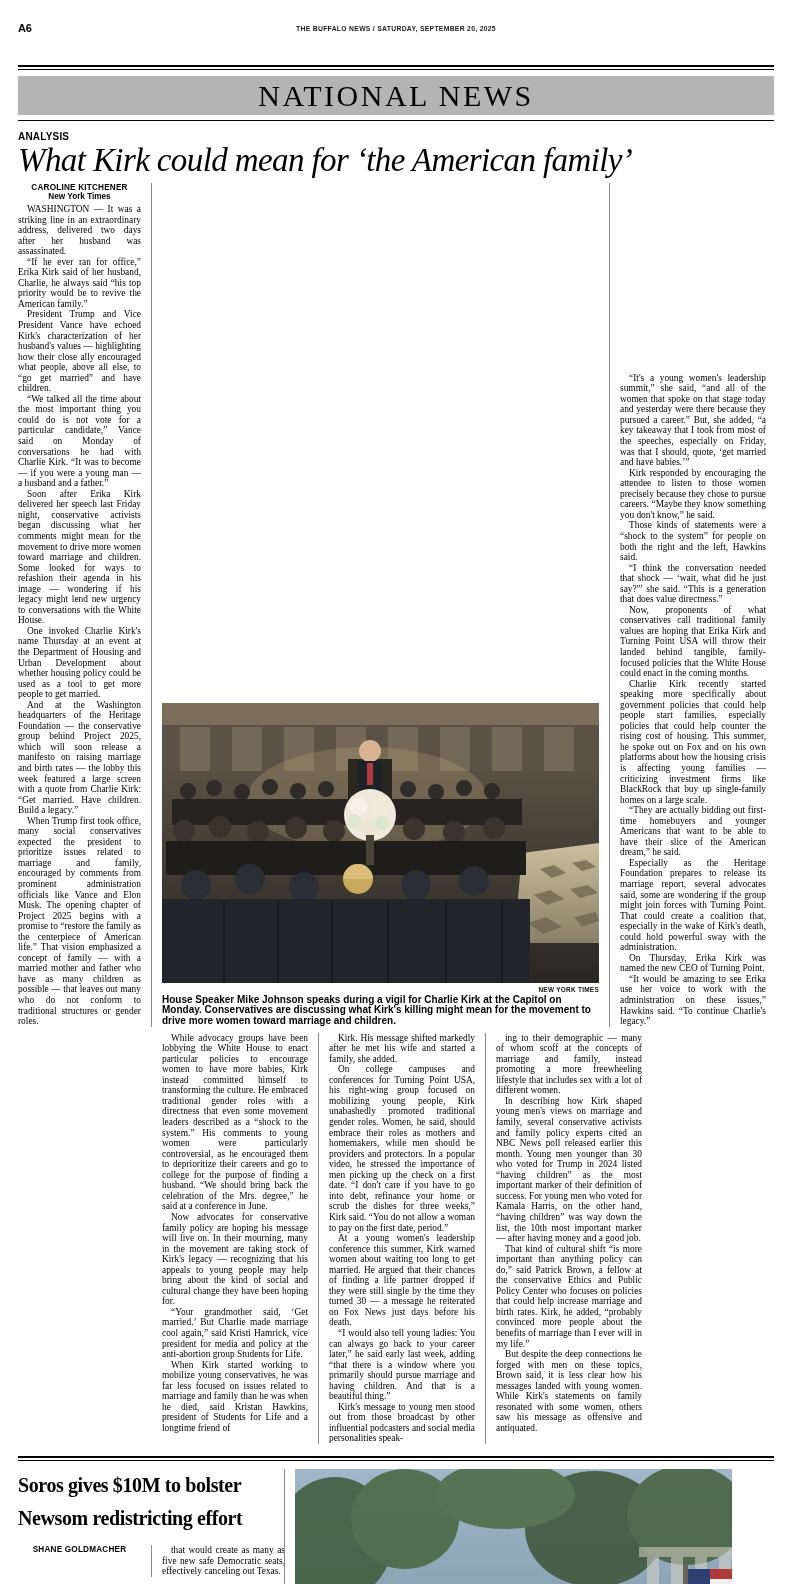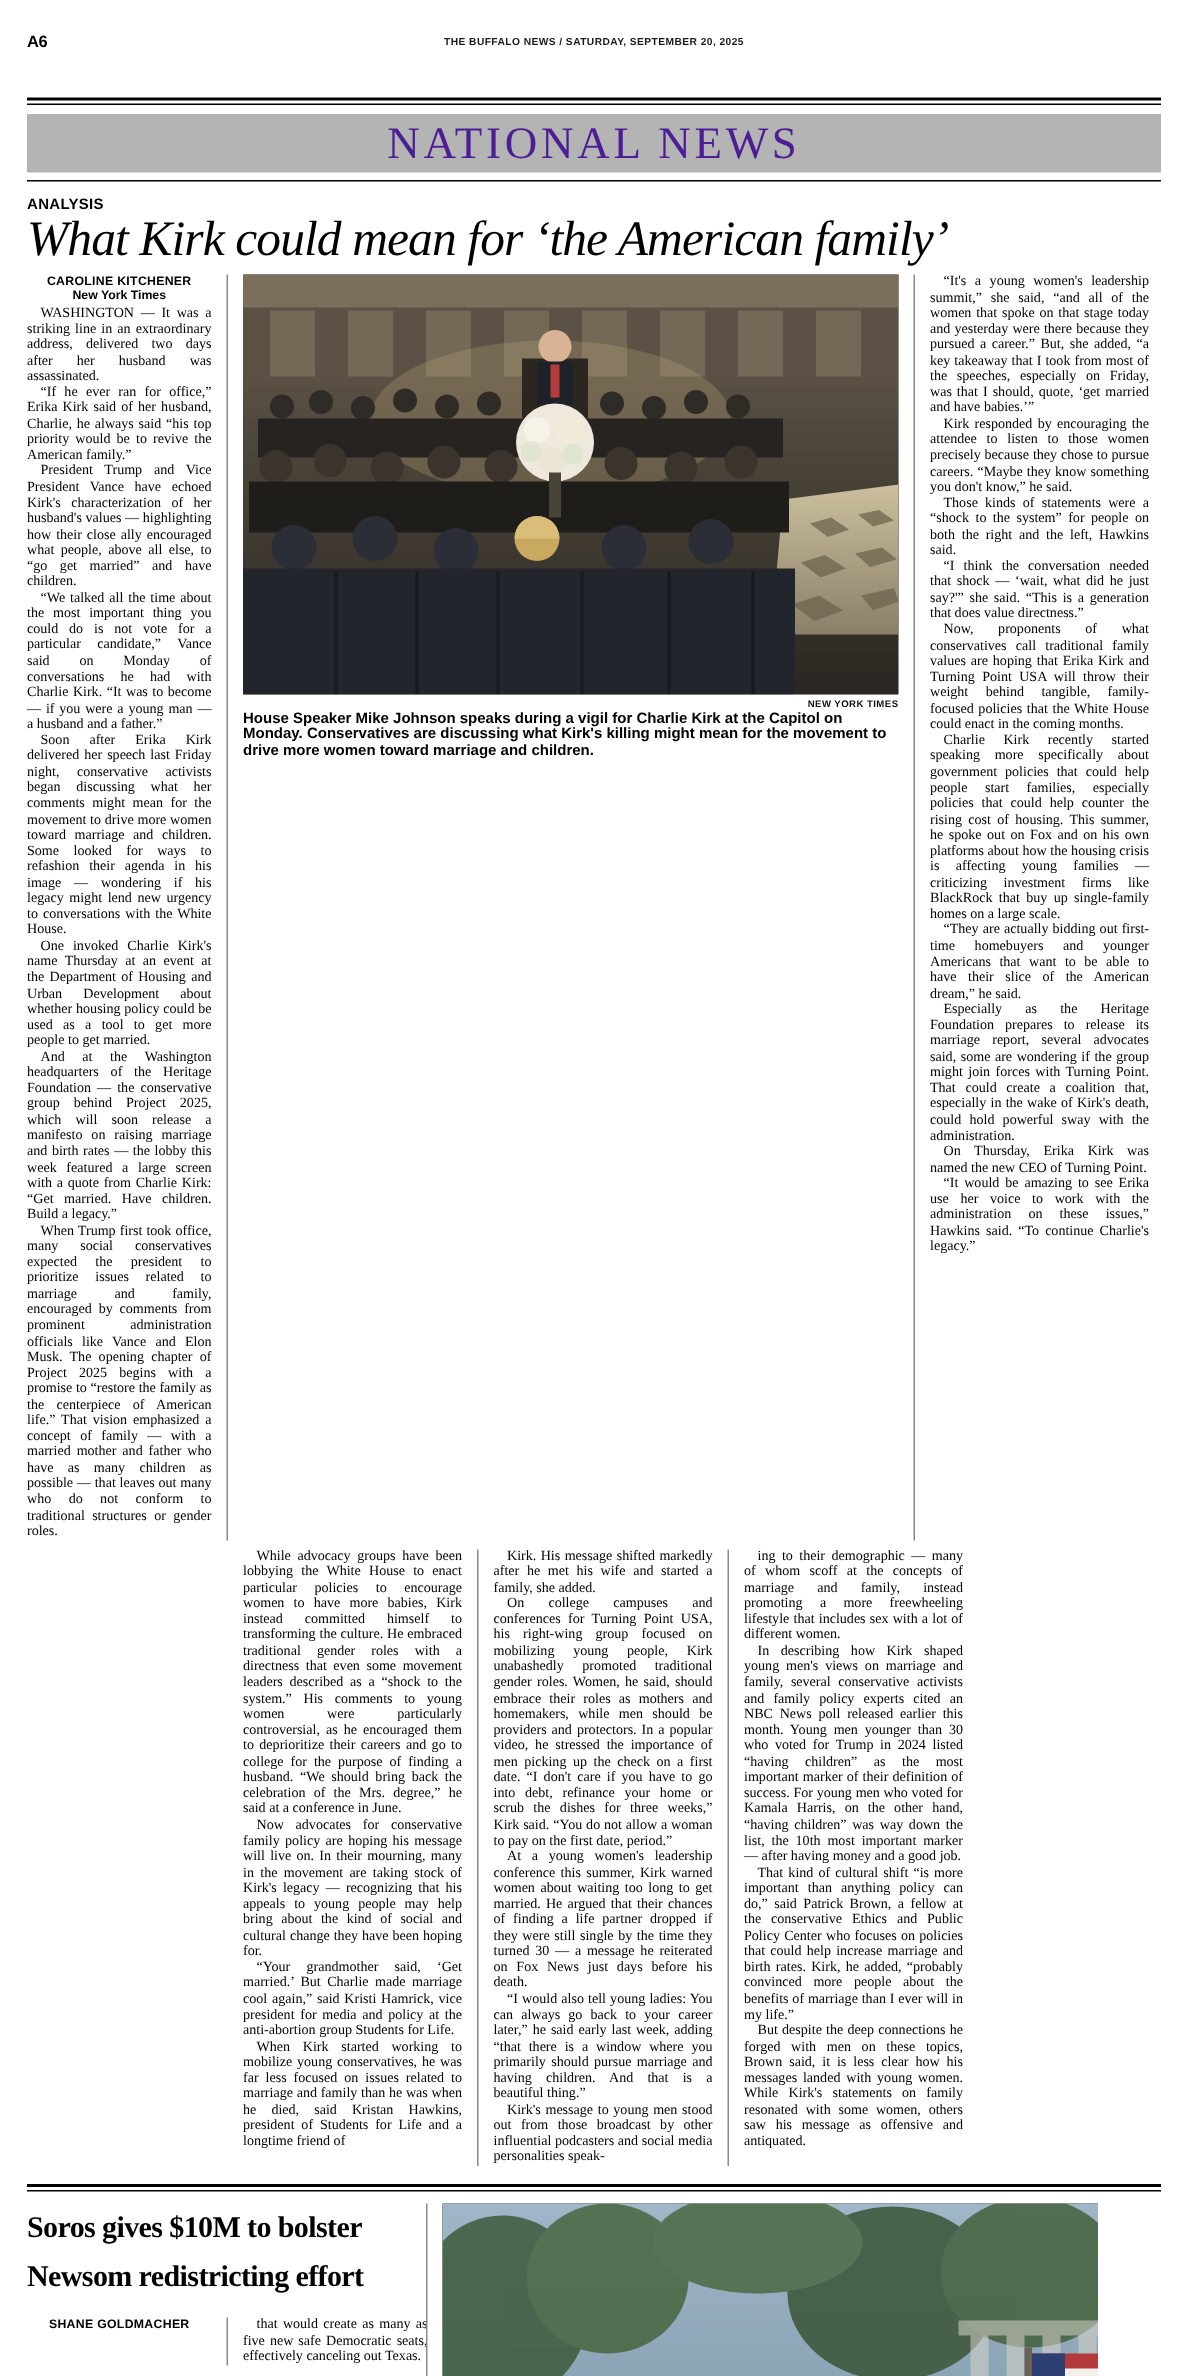--- a/index.html
+++ b/index.html
@@ -59,21 +59,21 @@
   .section-banner {
     background: #b4b4b4;
     height: 39px;
     margin-top: 6px;
     display: flex;
     align-items: center;
     justify-content: center;
   }
   .section-banner .label {
     font-family: "Liberation Serif", serif;
-    color: #4c1d95;
+    color: #000000;
     font-size: 30px;
     letter-spacing: 2.5px;
     font-weight: normal;
   }
   .rule-under-banner {
     border-top: 1.6px solid #000;
     margin-top: 5px;
   }
 
   
@@ -123,20 +123,21 @@
   }
 
   
   .a1 {
     position: relative;
     margin-top: 2px;
   }
   .a1-top {
     display: flex;
     gap: 10px;
+    align-items: flex-end;
   }
   .a1-col1 { width: 123px; flex: none; }
   .a1-photo-block { width: 437px; flex: none; }
   .a1-col5 { width: 146px; flex: none; }
 
   .photo {
     width: 437px;
     height: 280px;
     overflow: hidden;
     position: relative;
@@ -356,21 +357,21 @@
         <div class="caption">House Speaker Mike Johnson speaks during a vigil for Charlie Kirk at the Capitol on Monday. Conservatives are discussing what Kirk's killing might mean for the movement to drive more women toward marriage and children.</div>
       </div>
 
       <div class="col-sep"></div>
 
       <div class="a1-col5 col-text">
         <p>“It's a young women's leadership summit,” she said, “and all of the women that spoke on that stage today and yesterday were there because they pursued a career.” But, she added, “a key takeaway that I took from most of the speeches, especially on Friday, was that I should, quote, ‘get married and have babies.’”</p>
         <p>Kirk responded by encouraging the attendee to listen to those women precisely because they chose to pursue careers. “Maybe they know something you don't know,” he said.</p>
         <p>Those kinds of statements were a “shock to the system” for people on both the right and the left, Hawkins said.</p>
         <p>“I think the conversation needed that shock — ‘wait, what did he just say?'” she said. “This is a generation that does value directness.”</p>
-        <p>Now, proponents of what conservatives call traditional family values are hoping that Erika Kirk and Turning Point USA will throw their weight behind tangible, family-focused policies that the White House could enact in the coming months.</p>
+        <p>Now, proponents of what conservatives call traditional family values are hoping that Erika Kirk and Turning Point USA will throw their landed behind tangible, family-focused policies that the White House could enact in the coming months.</p>
         <p>Charlie Kirk recently started speaking more specifically about government policies that could help people start families, especially policies that could help counter the rising cost of housing. This summer, he spoke out on Fox and on his own platforms about how the housing crisis is affecting young families — criticizing investment firms like BlackRock that buy up single-family homes on a large scale.</p>
         <p>“They are actually bidding out first-time homebuyers and younger Americans that want to be able to have their slice of the American dream,” he said.</p>
         <p>Especially as the Heritage Foundation prepares to release its marriage report, several advocates said, some are wondering if the group might join forces with Turning Point. That could create a coalition that, especially in the wake of Kirk's death, could hold powerful sway with the administration.</p>
         <p>On Thursday, Erika Kirk was named the new CEO of Turning Point.</p>
         <p>“It would be amazing to see Erika use her voice to work with the administration on these issues,” Hawkins said. “To continue Charlie's legacy.”</p>
       </div>
     </div>
 
     <div class="a1-bottom">
       <div class="c first" style="visibility:hidden"></div>

